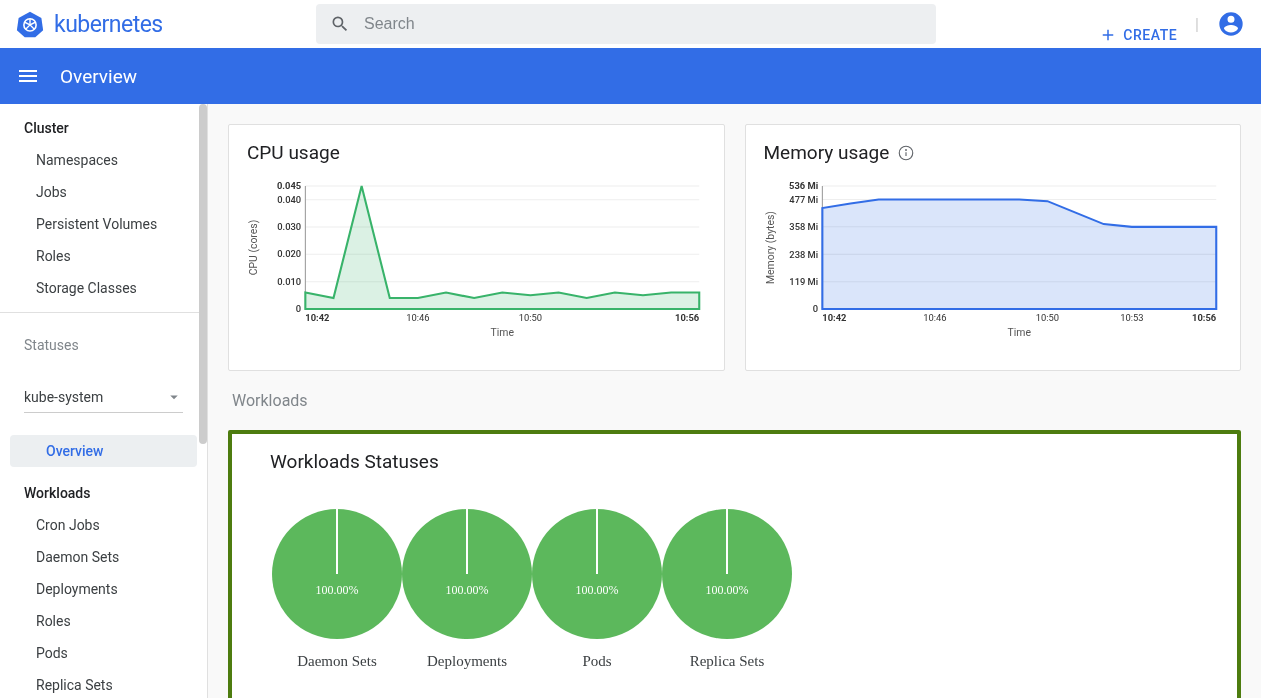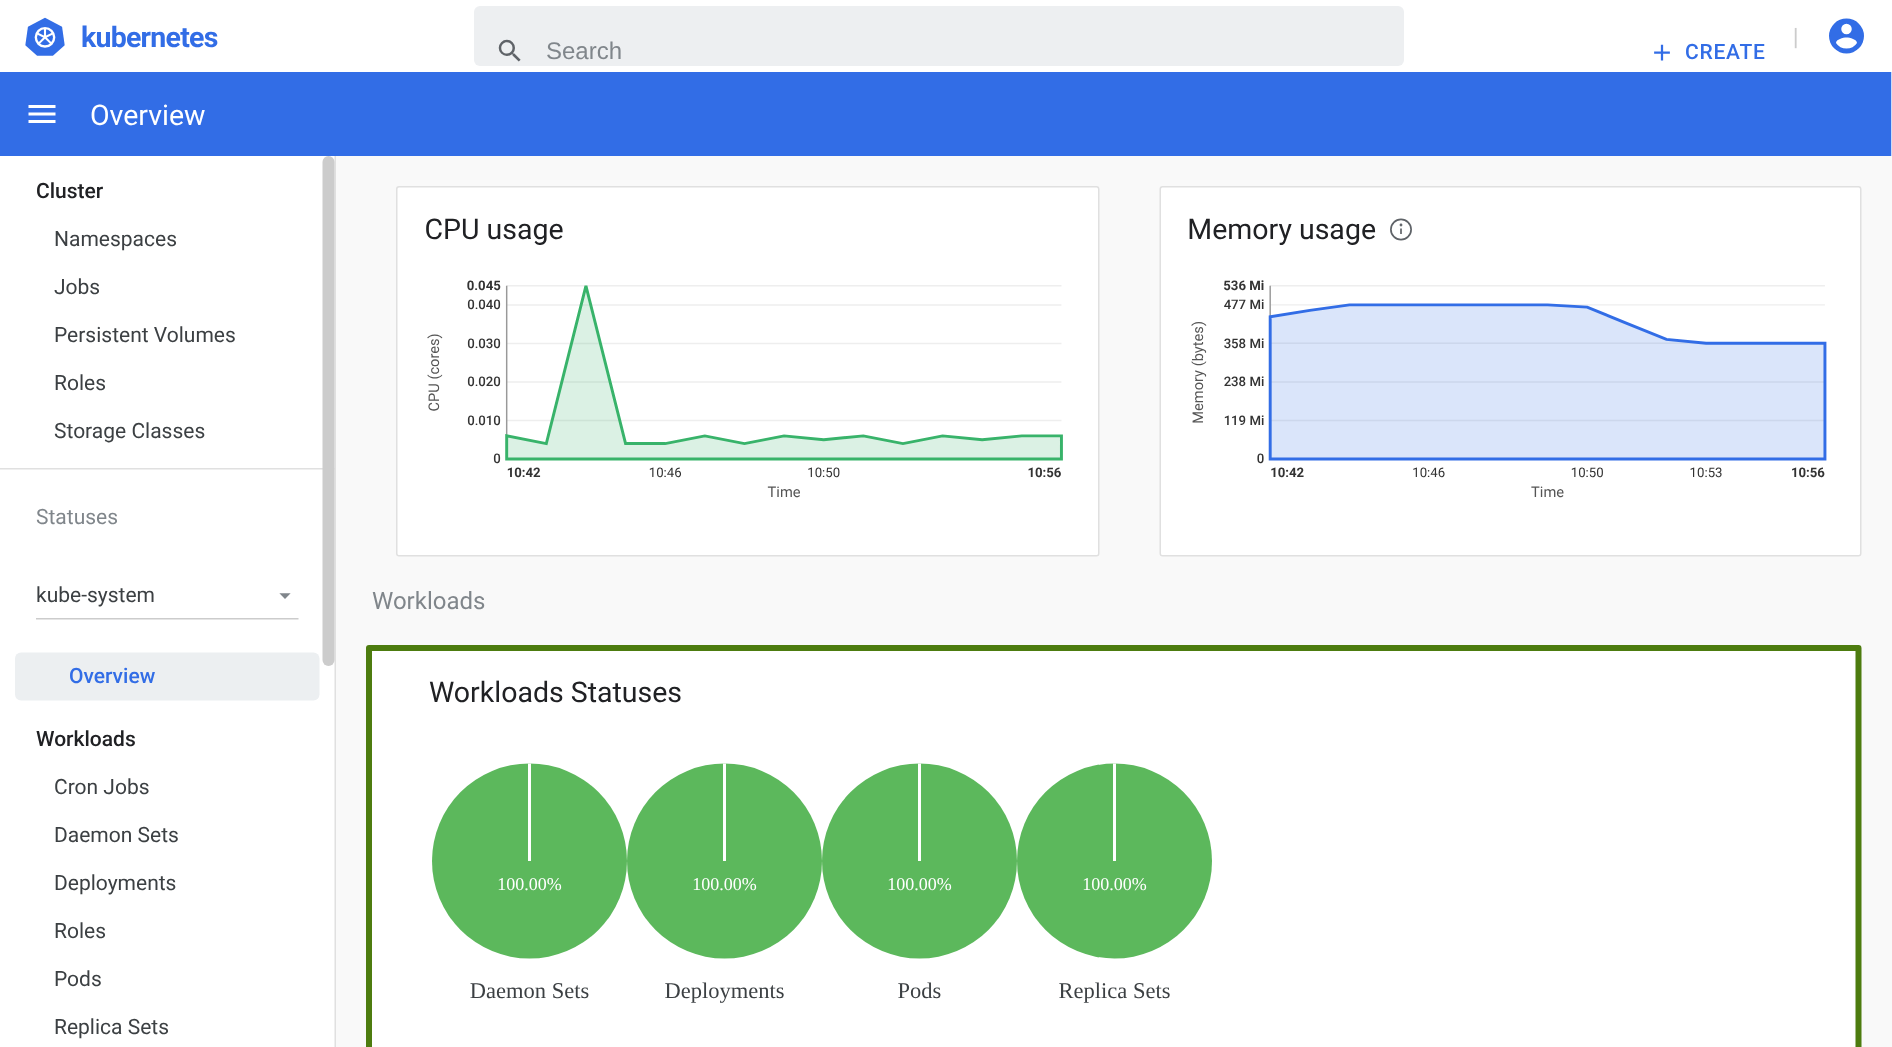--- a/index.html
+++ b/index.html
@@ -1,49 +1,49 @@
 <!DOCTYPE html>
 <html><head>
 <meta charset="utf-8">
 <style>
 * { box-sizing: border-box; margin: 0; padding: 0; }
 body { font-family: Roboto, "Helvetica Neue", Arial, sans-serif; background: #fff; color: #333; overflow: hidden; }
 .topbar { height: 48px; display: flex; align-items: center; padding: 0 16px; border-bottom: 0px solid #eee; }
 .logo { display: flex; align-items: center; gap: 10px; width: 300px; }
 .logo-icon { width: 28px; height: 28px; }
-.logo-text { color: #326de6; font-weight: 700; font-size: 19px; letter-spacing: -0.5px; }
-.search { flex: 0 0 620px; height: 40px; background: #edeff1; border-radius: 4px; display: flex; align-items: flex-end; padding: 0 14px; gap: 14px; }
+.logo-text { color: #326de6; font-weight: 400; font-size: 23px; letter-spacing: -0.5px; }
+.search { flex: 0 0 620px; height: 40px; background: #edeff1; border-radius: 4px; display: flex; align-items: center; padding: 0 14px; gap: 14px; }
 .search-icon { width: 20px; height: 20px; fill: #5f6368; }
 .search input { border: none; background: transparent; outline: none; font-size: 16px; color: #5f6368; flex: 1; }
 .search input::placeholder { color: #80868b; }
 .spacer { flex: 1; }
 .top-actions { display: flex; align-items: center; gap: 18px; }
 .create-btn { display: flex; align-items: center; gap: 6px; color: #326de6; font-weight: 500; font-size: 14px; cursor: pointer; letter-spacing: 0.5px; margin-top: 22px; }
 .create-btn svg { width: 18px; height: 18px; fill: #326de6; }
 .vbar { color: #ccc; }
 .user-icon { width: 28px; height: 28px; fill: #326de6; }
 .bluebar { height: 56px; background: #326de6; display: flex; align-items: center; padding: 0 16px; gap: 20px; color: #fff; }
 .hamburger { width: 24px; height: 24px; fill: #fff; cursor: pointer; }
 .page-title { font-size: 19px; font-weight: 400; }
 .body-row { display: flex; height: calc(698px - 48px - 56px); }
-.sidebar { width: 224px; border-right: 1px solid #e0e0e0; overflow-y: auto; position: relative; }
+.sidebar { width: 208px; border-right: 1px solid #e0e0e0; overflow-y: auto; position: relative; }
 .sidebar::-webkit-scrollbar { width: 8px; }
 .sidebar::-webkit-scrollbar-thumb { background: #ccc; border-radius: 4px; }
 .sb-scroll-thumb { position: absolute; right: 0; top: 0; width: 8px; height: 340px; background: #ccc; border-radius: 4px; }
 .sb-section-title { font-size: 14px; font-weight: 500; color: #202124; padding: 16px 20px 8px 24px; }
 .sb-section-title.muted { color: #80868b; font-weight: 400; }
 .sb-item { font-size: 14px; color: #3c4043; padding: 8px 20px 8px 36px; cursor: pointer; }
 .sb-item.active-row { background:#eceff1; margin:2px 10px; border-radius:4px; }
 .sb-ns { padding: 0 24px 12px 24px; }
 .sb-ns-sel { display: flex; align-items: center; justify-content: space-between; border-bottom: 1px solid #ccc; padding: 6px 0; font-size: 14px; color: #3c4043; margin-bottom: 8px; margin-top: 21px; }
 .sb-ns-sel svg { width: 18px; height: 18px; fill: #80868b; }
 .sb-divider { height: 1px; background: #e0e0e0; margin: 8px 0; }
 .content { flex: 1; background: #f9f9f9; overflow-y: auto; padding: 20px; }
 .charts-row { display: flex; gap: 20px; }
-.card { background: #fff; border: 1px solid #e0e0e0; border-radius: 2px; flex: 1; margin-left: 20px; }
+.card { background: #fff; border: 1px solid #e0e0e0; border-radius: 2px; flex: 1; }
 .card-title { font-size: 19px; color: #202124; padding: 16px 18px; display: flex; align-items: center; gap: 8px; }
 .info-icon { width: 18px; height: 18px; fill: none; stroke: #5f6368; stroke-width: 1.5; }
 .chart-body { padding: 0 18px 18px 18px; position: relative; height: 190px; }
 .chart-svg { width: 100%; height: 160px; }
 .section-head { font-size: 16px; color: #80868b; padding: 20px 4px; }
 .status-card { background: #fff; border: 4px solid #4d7c0f; border-radius: 2px; padding-left: 20px; }
 .status-body { display: flex; justify-content: flex-start; padding: 20px 20px 30px 20px; font-family: Liberation Serif, serif; }
 .donut-wrap { display: flex; flex-direction: column; align-items: center; gap: 14px; }
 .donut { width: 130px; height: 130px; border-radius: 50%; background: #5cb85c; position: relative; }
 .donut::before { content: ""; position: absolute; top: 0; left: 50%; width: 2px; height: 50%; background: #fff; transform: translateX(-50%); }

